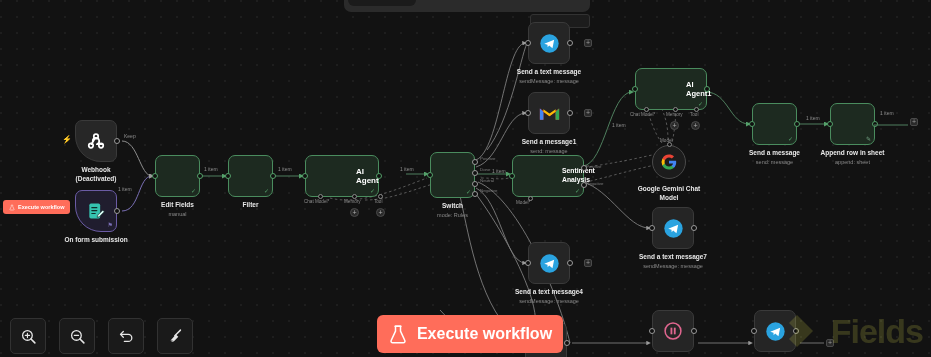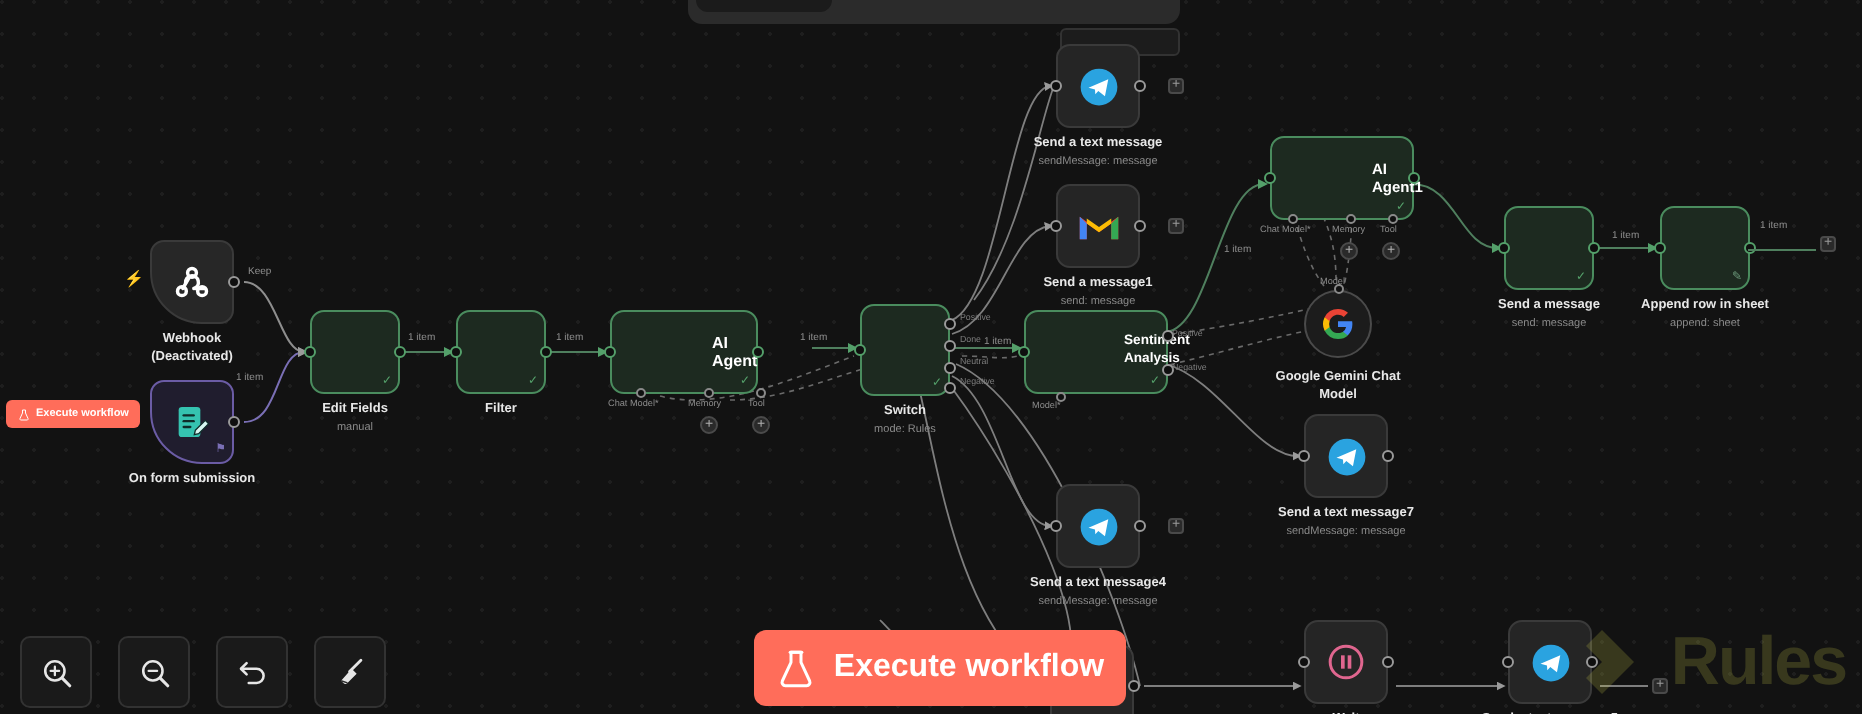--- a/index.html
+++ b/index.html
@@ -578,16 +578,16 @@
         <path d="M12.5 9 L16 12.5 L9.5 19 A2 2 0 0 1 6.6 19 L5 17.5 z" fill="#e6e6e6"></path>
         <path d="M5 17.5 L9.5 19" stroke="#2a2a2a" stroke-width="1"></path>
       </svg>
     </div>
   </div>
 
   <div class="watermark">
     <svg width="40" height="40" viewBox="0 0 40 40">
       <path d="M12 4 L28 20 L12 36 L4 28 L12 20 L4 12 z" fill="#cfd14a"></path>
     </svg>
-    <span class="watermark-text">Rules</span>
+    <span class="watermark-text">Fields</span>
   </div>
 
 </div>
 
 </body></html>

